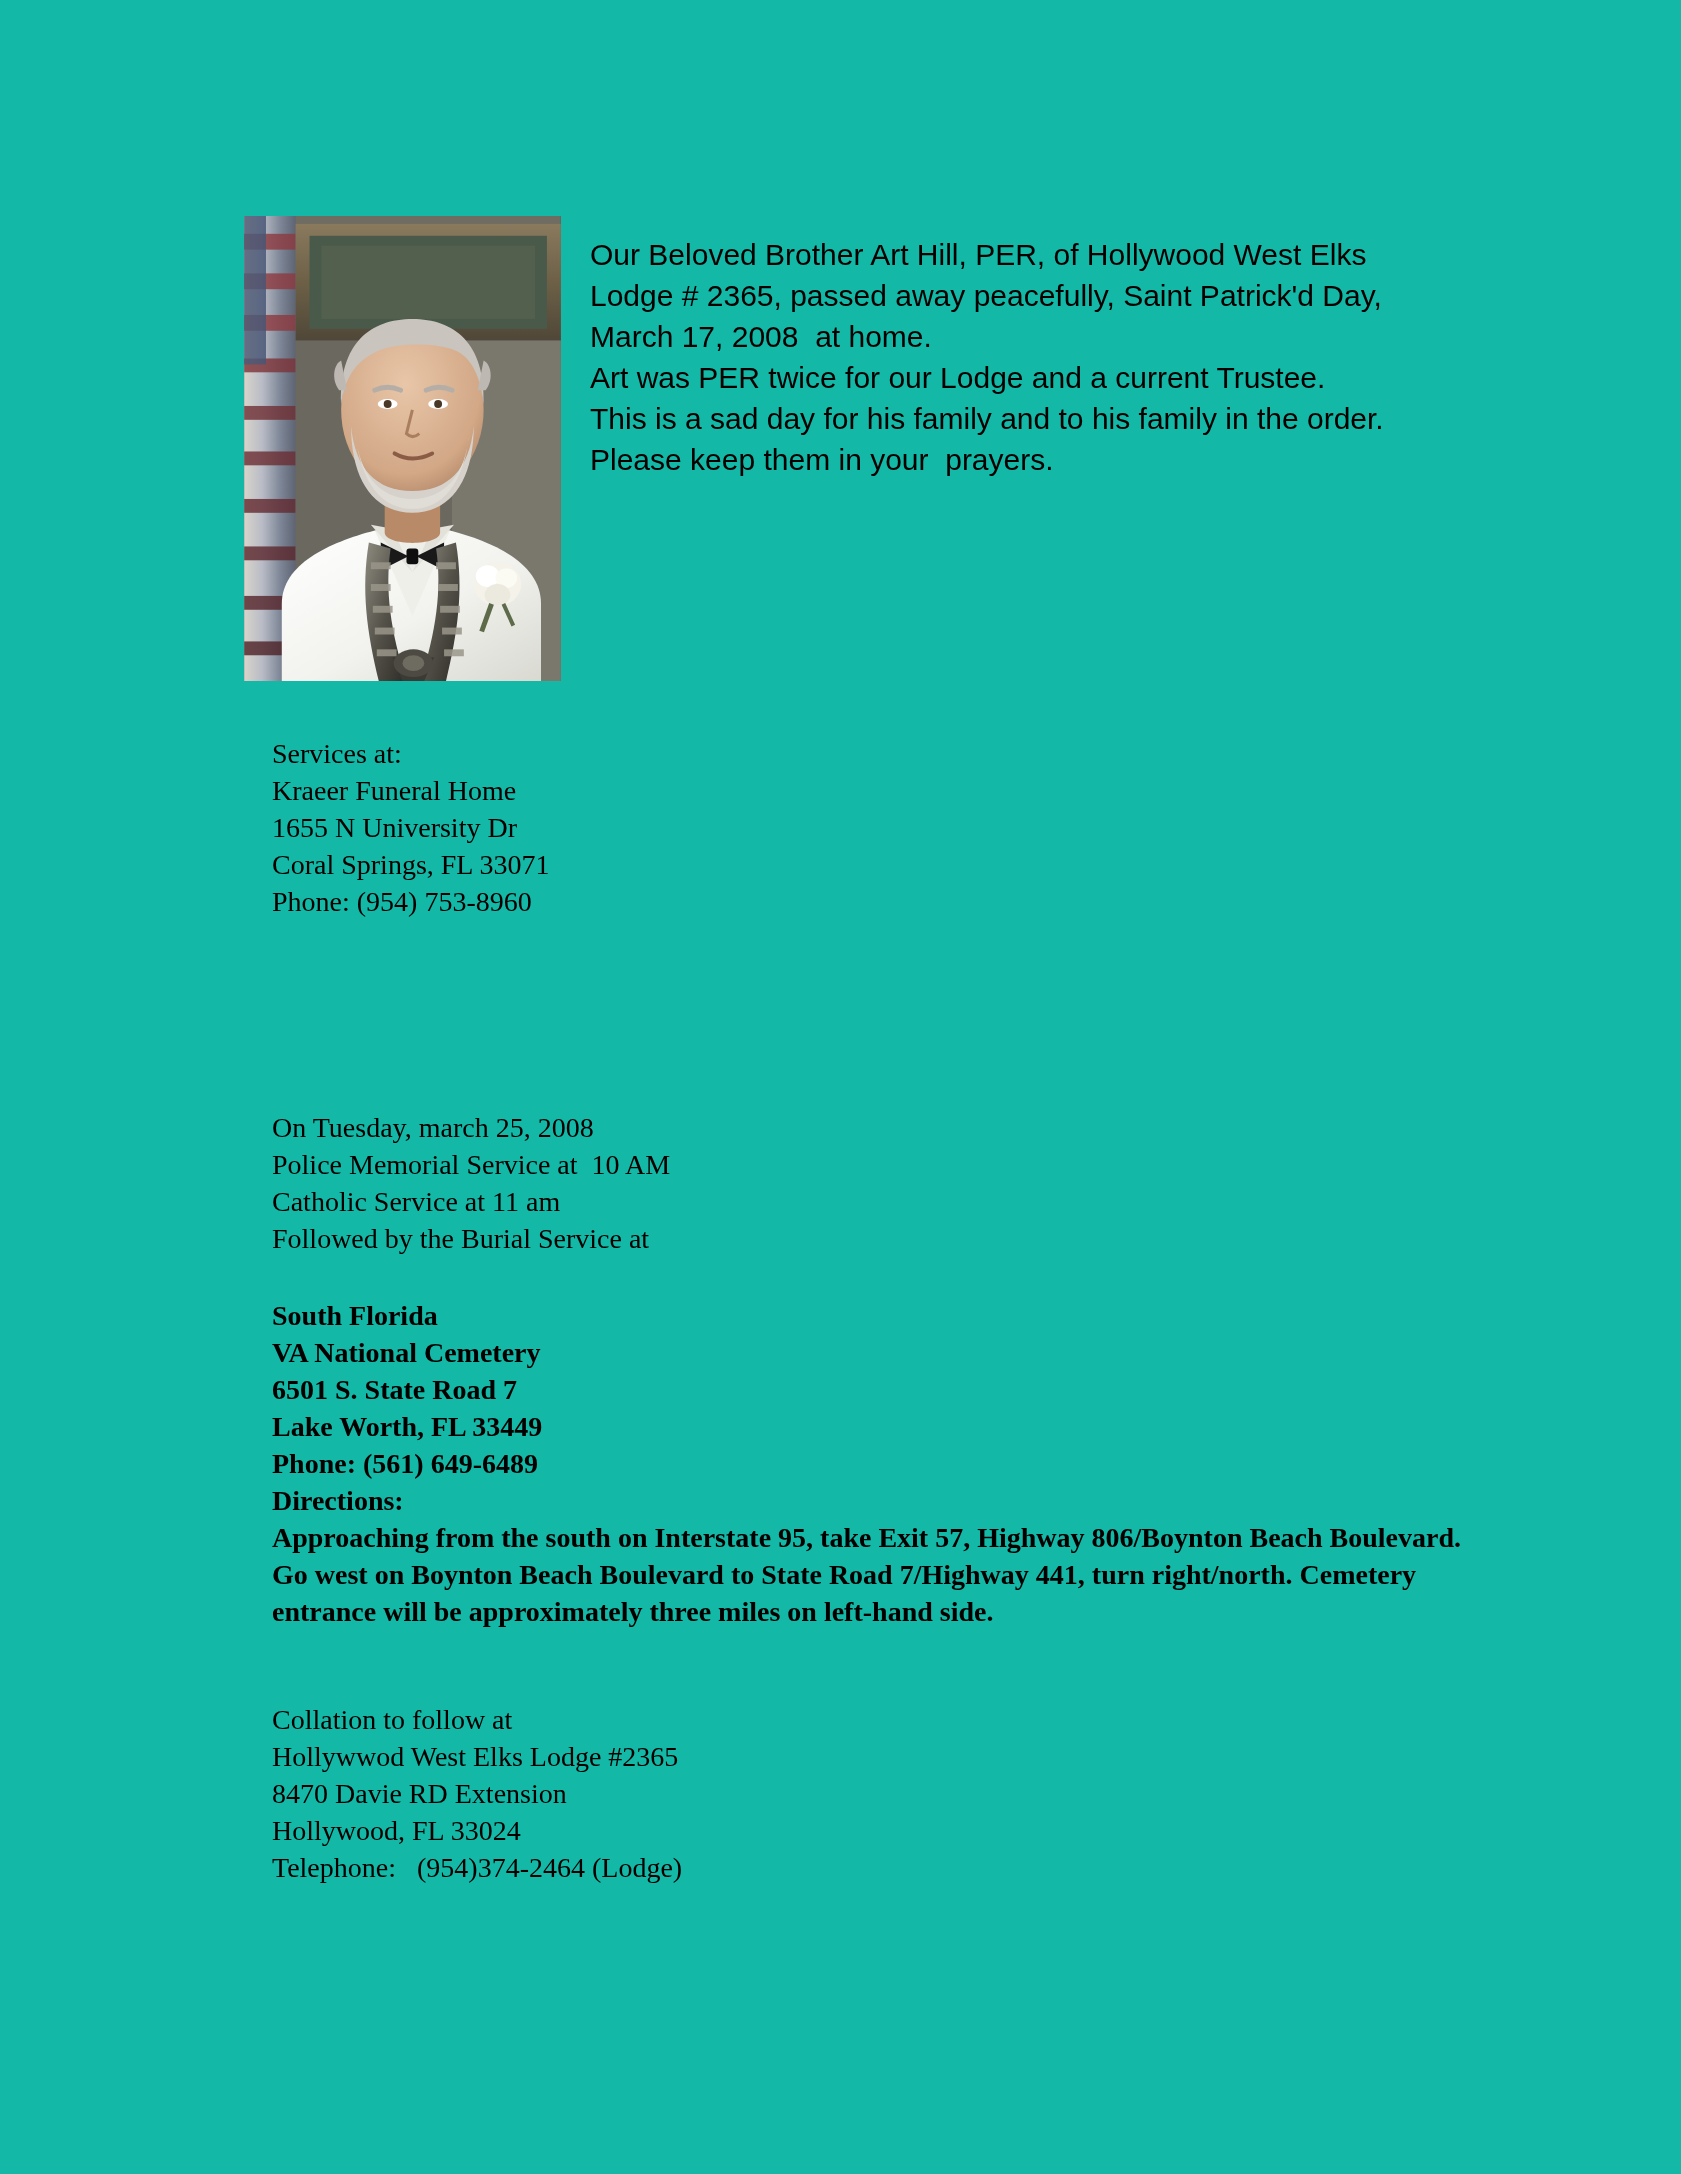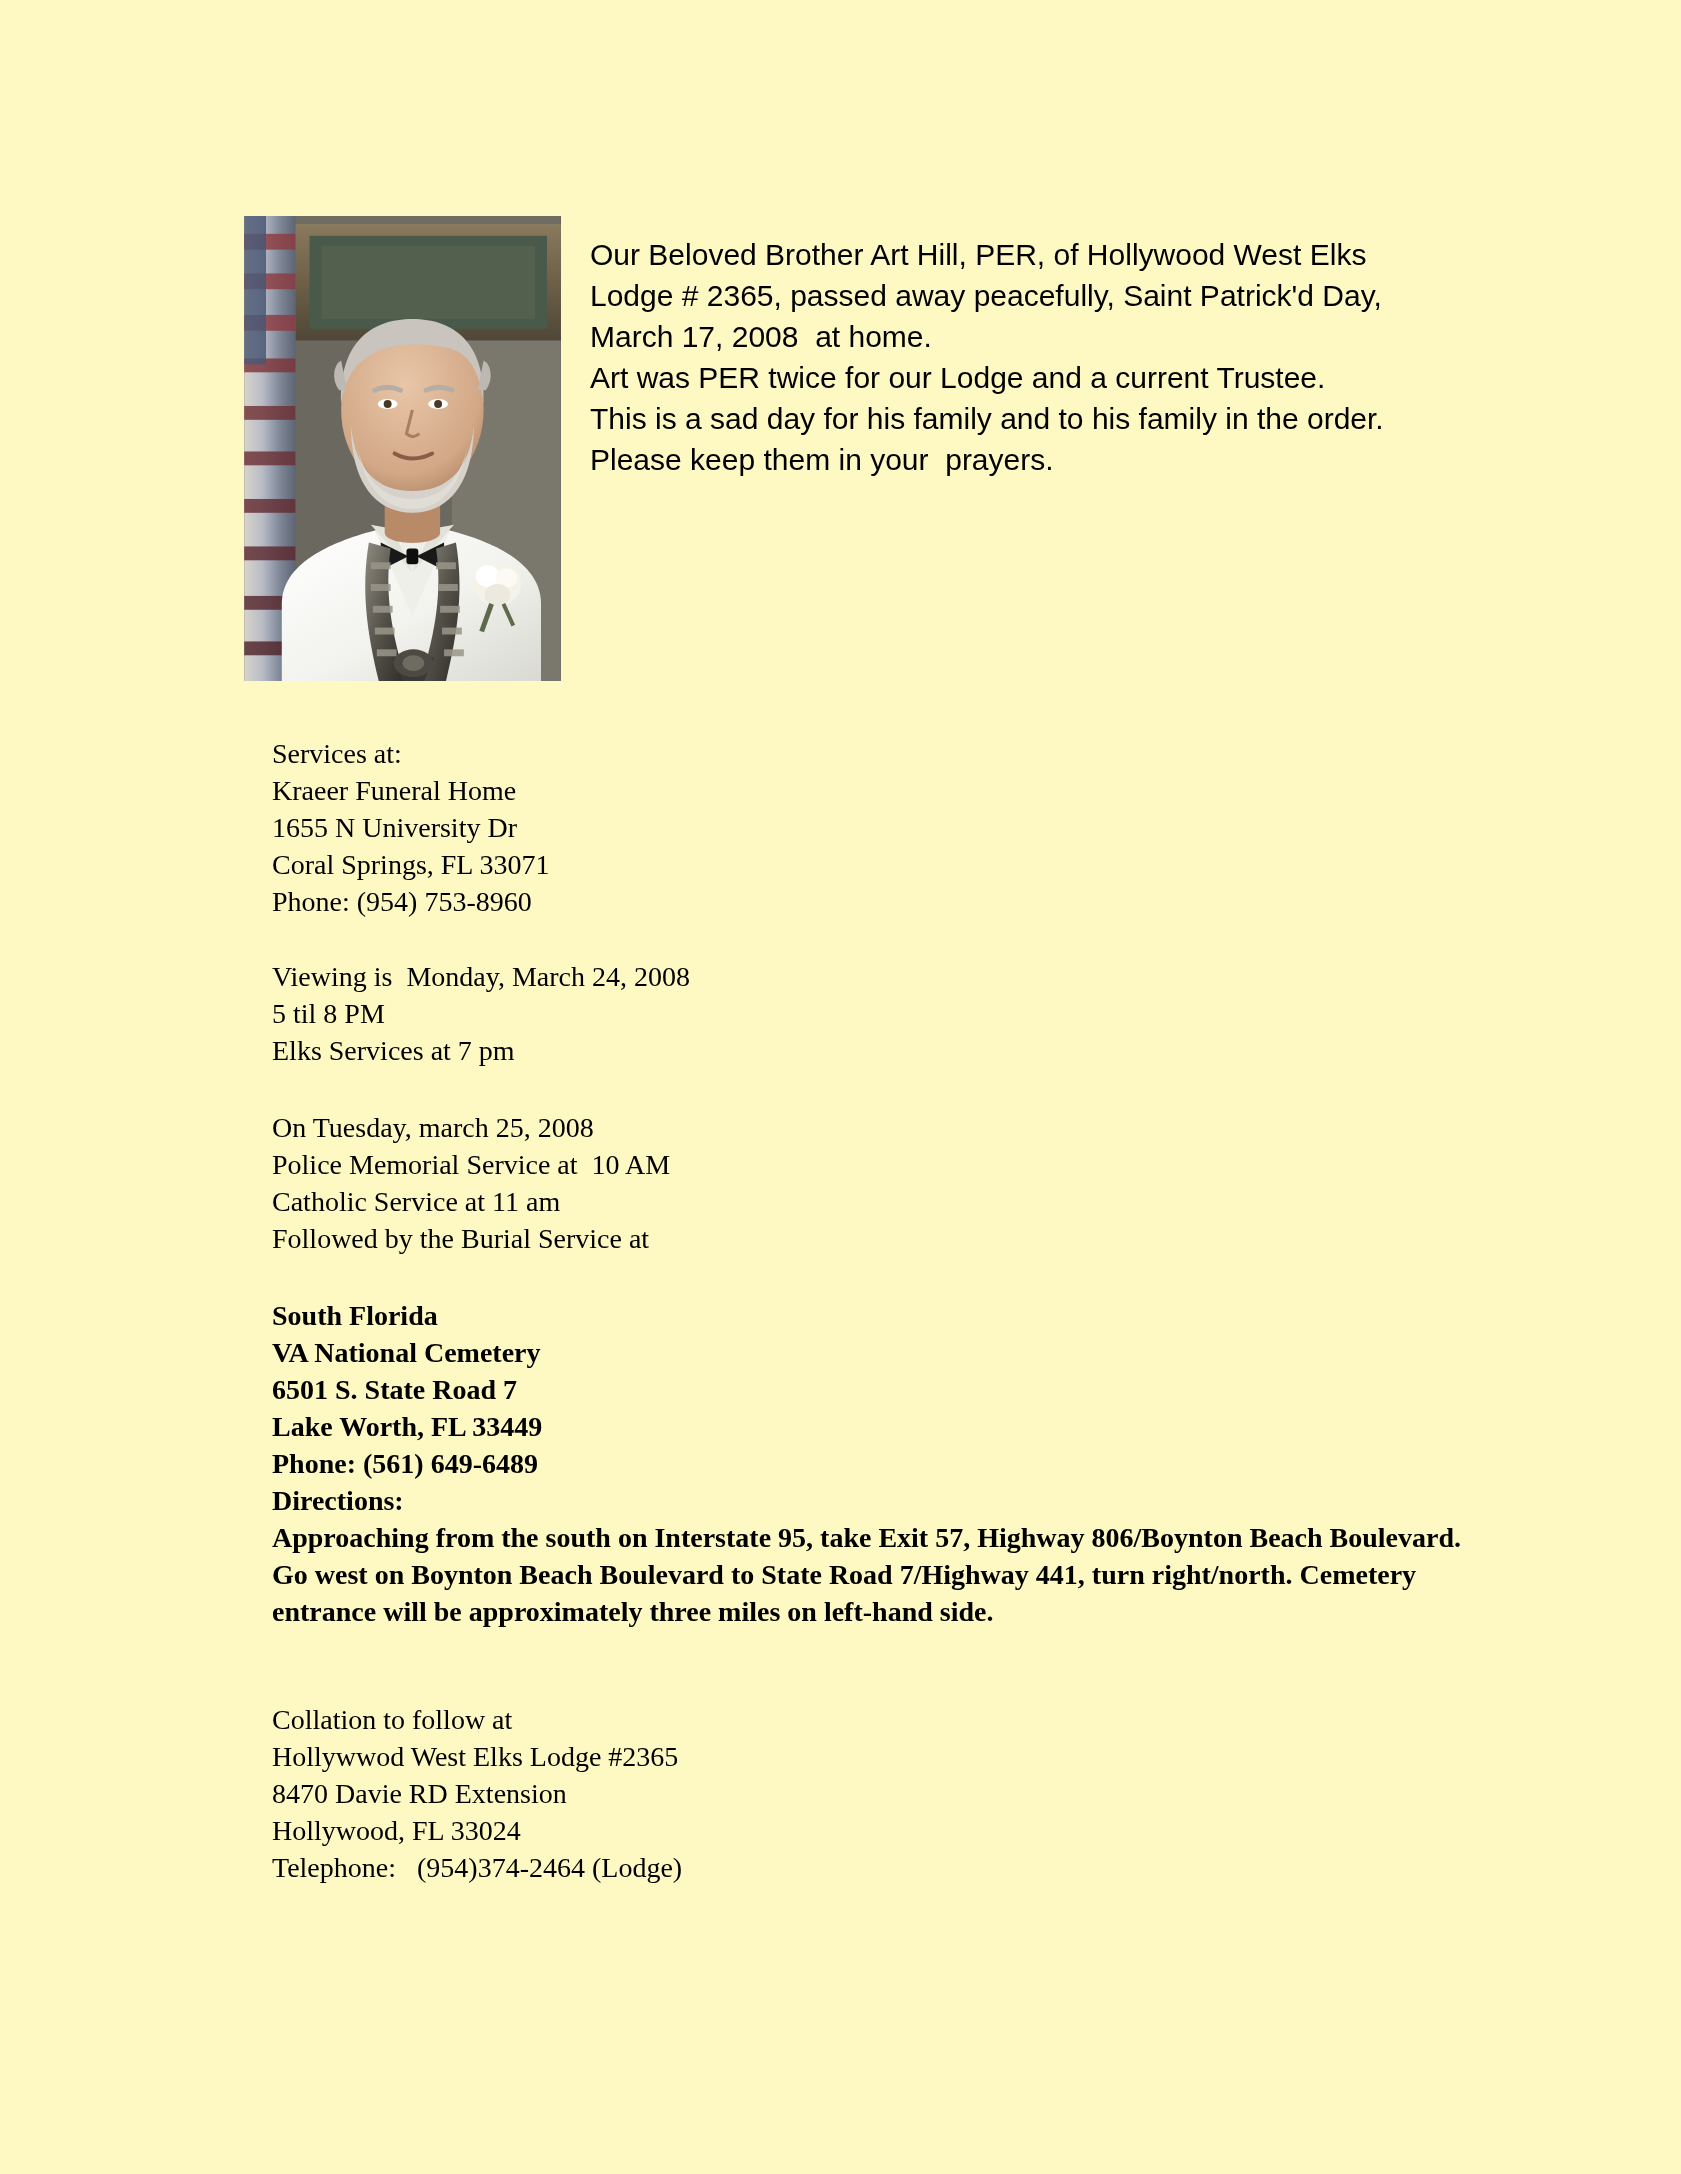--- a/index.html
+++ b/index.html
@@ -15,21 +15,21 @@
     color: #000000;
     overflow: hidden;
   }
 
   .page {
     position: absolute;
     left: 0;
     top: 0;
     width: 1681px;
     height: 2174px;
-    background: #fef9c3;
+    background: #14b8a6;
   }
 
   
   .top-block {
     position: absolute;
     left: 244px;
     top: 216px;
     width: 1208px;
   }
 
@@ -208,23 +208,20 @@
 This is a sad day for his family and to his family in the order.
 Please keep them in your  prayers.</div>
   </div>
 
   <div class="body-text para-wrap" id="block-services">Services at:
 Kraeer Funeral Home
 1655 N University Dr
 Coral Springs, FL 33071
 Phone: (954) 753-8960</div>
 
-  <div class="body-text para-wrap" id="block-viewing">Viewing is  Monday, March 24, 2008
-5 til 8 PM
-Elks Services at 7 pm</div>
 
   <div class="body-text para-wrap" id="block-tuesday">On Tuesday, march 25, 2008
 Police Memorial Service at  10 AM
 Catholic Service at 11 am
 Followed by the Burial Service at</div>
 
   <div class="body-text para-wrap" id="block-cemetery">South Florida
 VA National Cemetery
 6501 S. State Road 7
 Lake Worth, FL 33449

